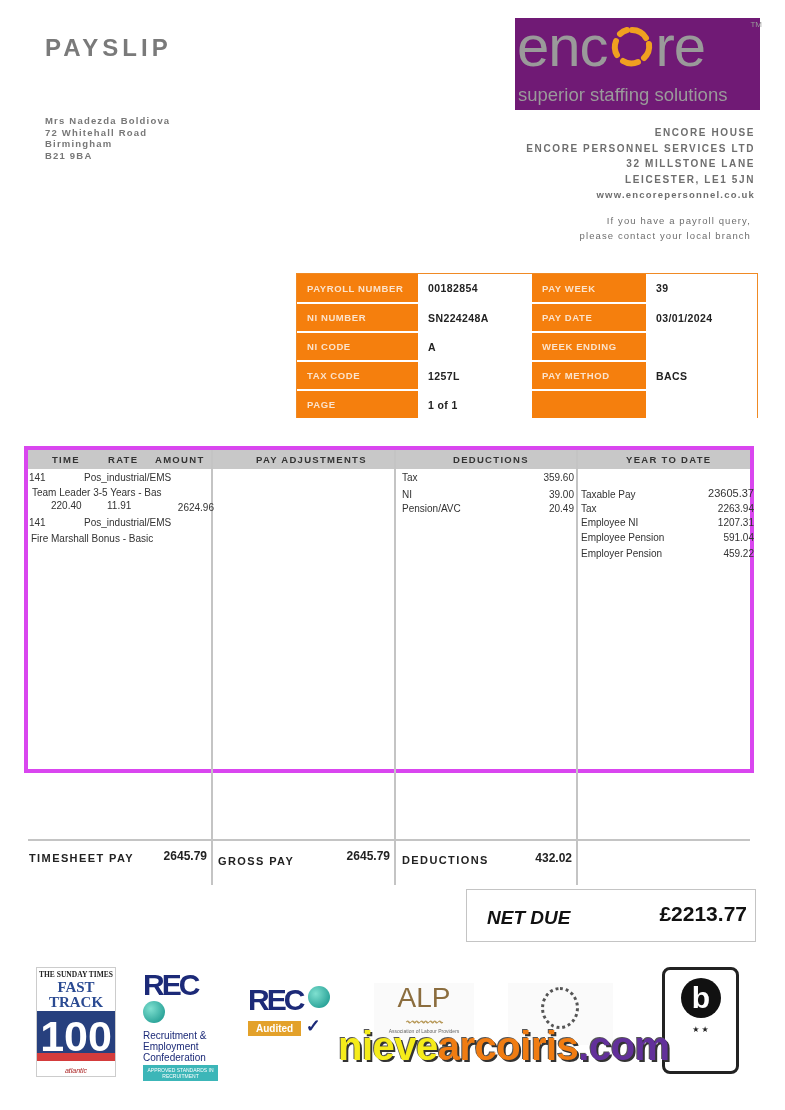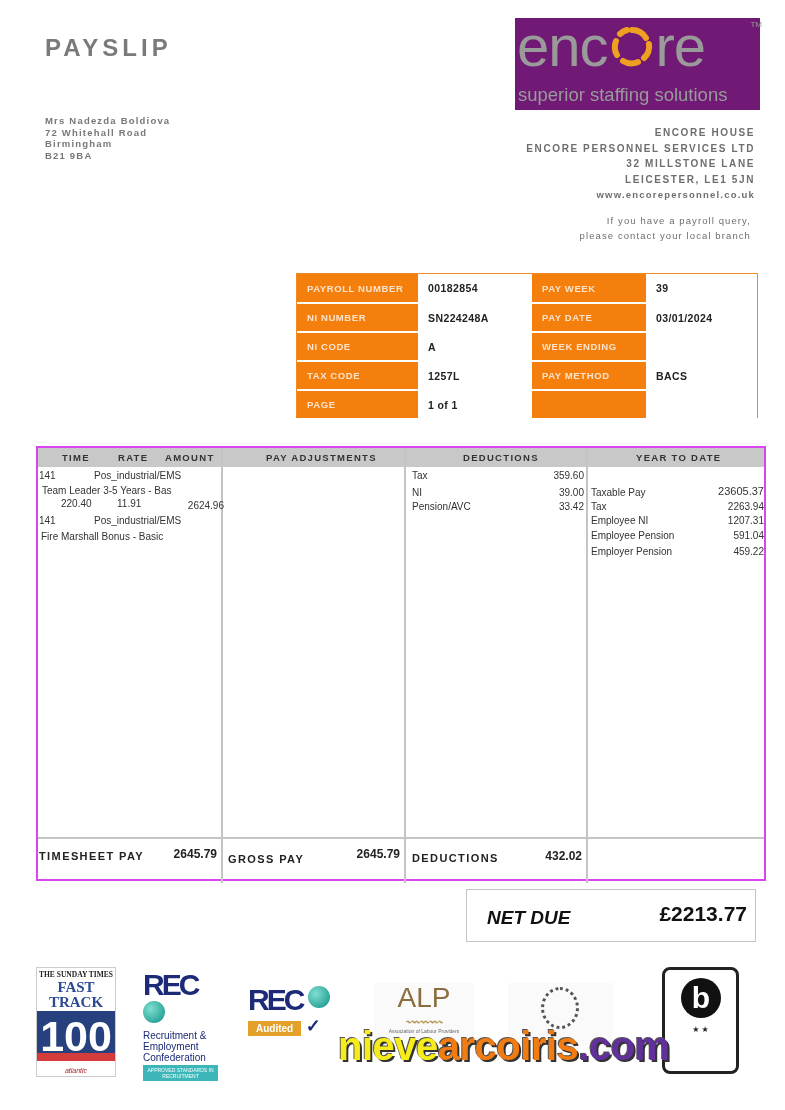--- a/index.html
+++ b/index.html
@@ -26,21 +26,21 @@
   .info { left: 296px; top: 273px; width: 462px; height: 145px; border: 1px solid #f08a24; }
   .info table { border-collapse: collapse; width: 100%; height: 100%; }
   .info td { height: 29px; font-size: 10.5px; font-weight: bold; padding-left: 10px; border-bottom: 2px solid #fff; }
   .info td.lbl { background: #f57f0d; color: #fbe3cc; letter-spacing: 0.6px; font-size: 9.5px; }
   .info td.val { background: #fff; color: #222; letter-spacing: 0.4px; }
   .info td.c1 { width: 121px; }
   .info td.c2 { width: 114px; }
   .info td.c3 { width: 114px; }
 
   
-  .grid { left: 36px; top: 446px; width: 730px; height: 435px; border: 2px solid #d946ef; }
+  .grid { left: 24px; top: 446px; width: 730px; height: 327px; border: 4px solid #d946ef; }
   .ghead { position: absolute; left: 0; top: 0; width: 100%; height: 19px; background: #c8c8c8; }
   .ghead span { position: absolute; top: 4px; font-size: 9.5px; font-weight: bold; letter-spacing: 1.3px; color: #333; }
   .vline { position: absolute; top: 0; width: 2px; background: #c4c4c4; }
   .hline { position: absolute; left: 0; width: 100%; height: 2px; background: #c4c4c4; }
 
   .cell-text { position: absolute; font-size: 10px; color: #333; white-space: nowrap; }
   .num { text-align: right; }
 
   .foot { position: absolute; top: 402px; font-size: 11px; font-weight: bold; letter-spacing: 1.4px; color: #222; }
   .footnum { position: absolute; top: 399px; font-size: 12px; font-weight: bold; color: #222; text-align: right; }
@@ -189,21 +189,21 @@
   <div class="cell-text num" style="left:130px; width:56px; top:52px">2624.96</div>
   <div class="cell-text" style="left:1px; top:67px">141</div>
   <div class="cell-text" style="left:56px; top:67px">Pos_industrial/EMS</div>
   <div class="cell-text" style="left:3px; top:83px">Fire Marshall Bonus - Basic</div>
 
   <div class="cell-text" style="left:374px; top:22px">Tax</div>
   <div class="cell-text num" style="left:490px; width:56px; top:22px">359.60</div>
   <div class="cell-text" style="left:374px; top:39px">NI</div>
   <div class="cell-text num" style="left:490px; width:56px; top:39px">39.00</div>
   <div class="cell-text" style="left:374px; top:53px">Pension/AVC</div>
-  <div class="cell-text num" style="left:490px; width:56px; top:53px">33.42</div>
+  <div class="cell-text num" style="left:490px; width:56px; top:53px">20.49</div>
 
   <div class="cell-text" style="left:553px; top:39px">Taxable Pay</div>
   <div class="cell-text num" style="left:650px; width:76px; top:37px; font-size:11px">23605.37</div>
   <div class="cell-text" style="left:553px; top:53px">Tax</div>
   <div class="cell-text num" style="left:650px; width:76px; top:53px">2263.94</div>
   <div class="cell-text" style="left:553px; top:67px">Employee NI</div>
   <div class="cell-text num" style="left:650px; width:76px; top:67px">1207.31</div>
   <div class="cell-text" style="left:553px; top:82px">Employee Pension</div>
   <div class="cell-text num" style="left:650px; width:76px; top:82px">591.04</div>
   <div class="cell-text" style="left:553px; top:98px">Employer Pension</div>

